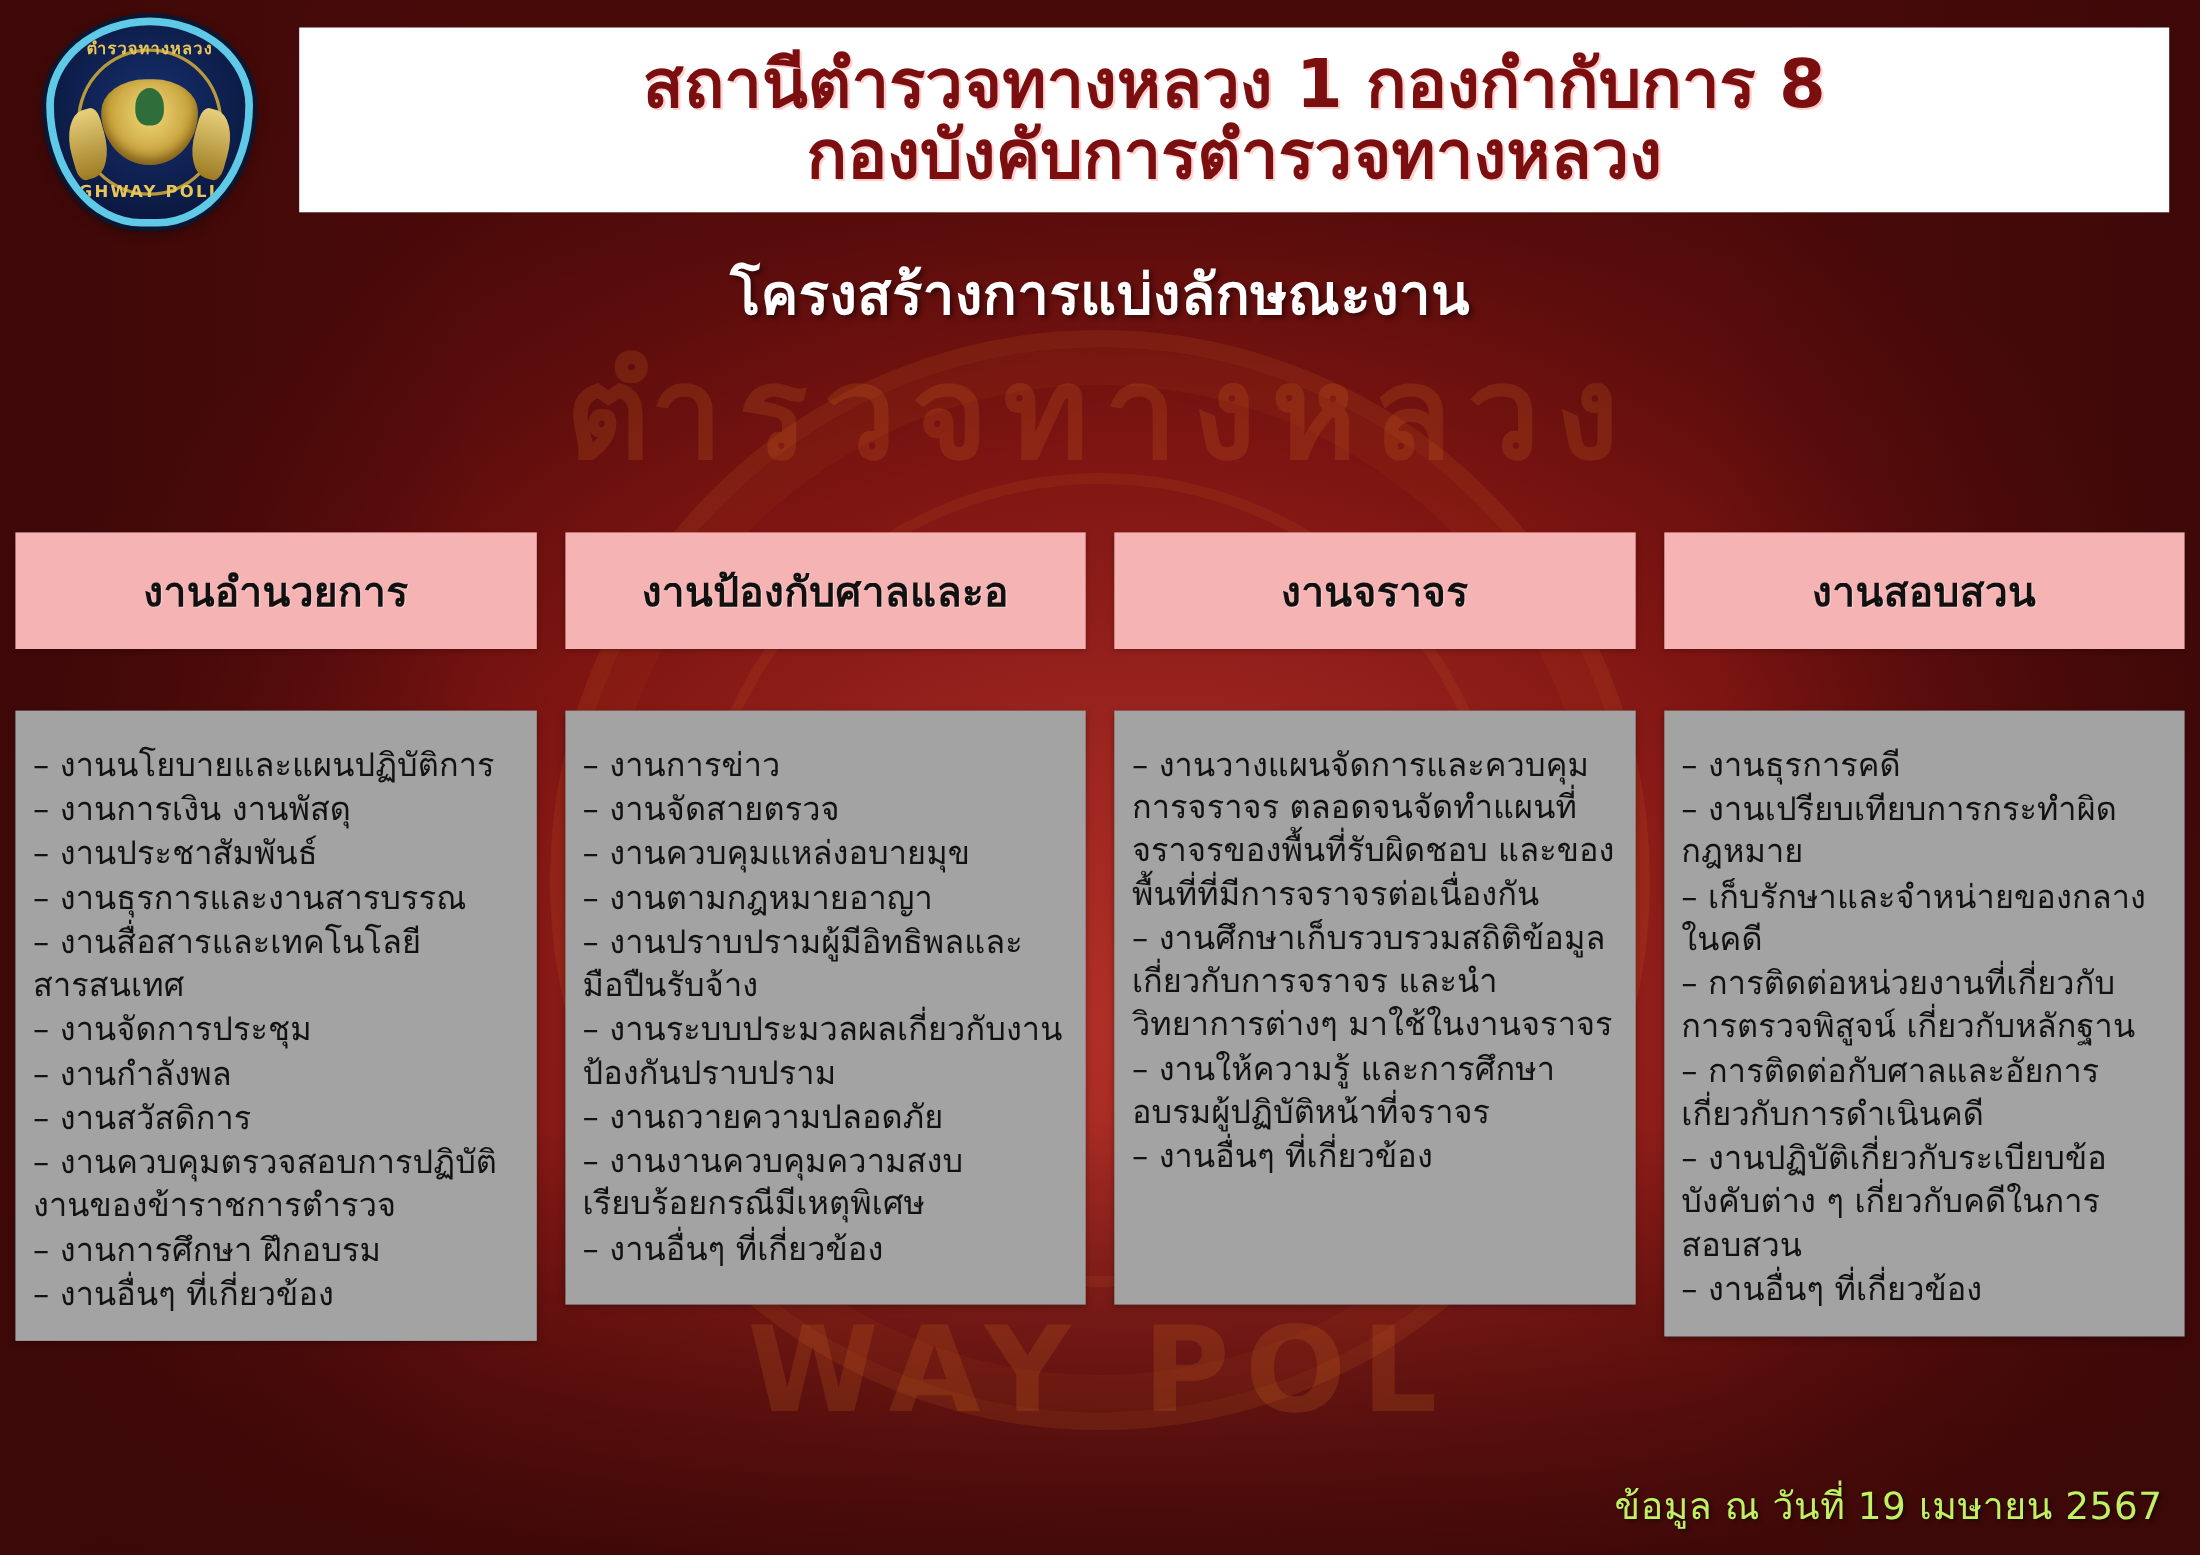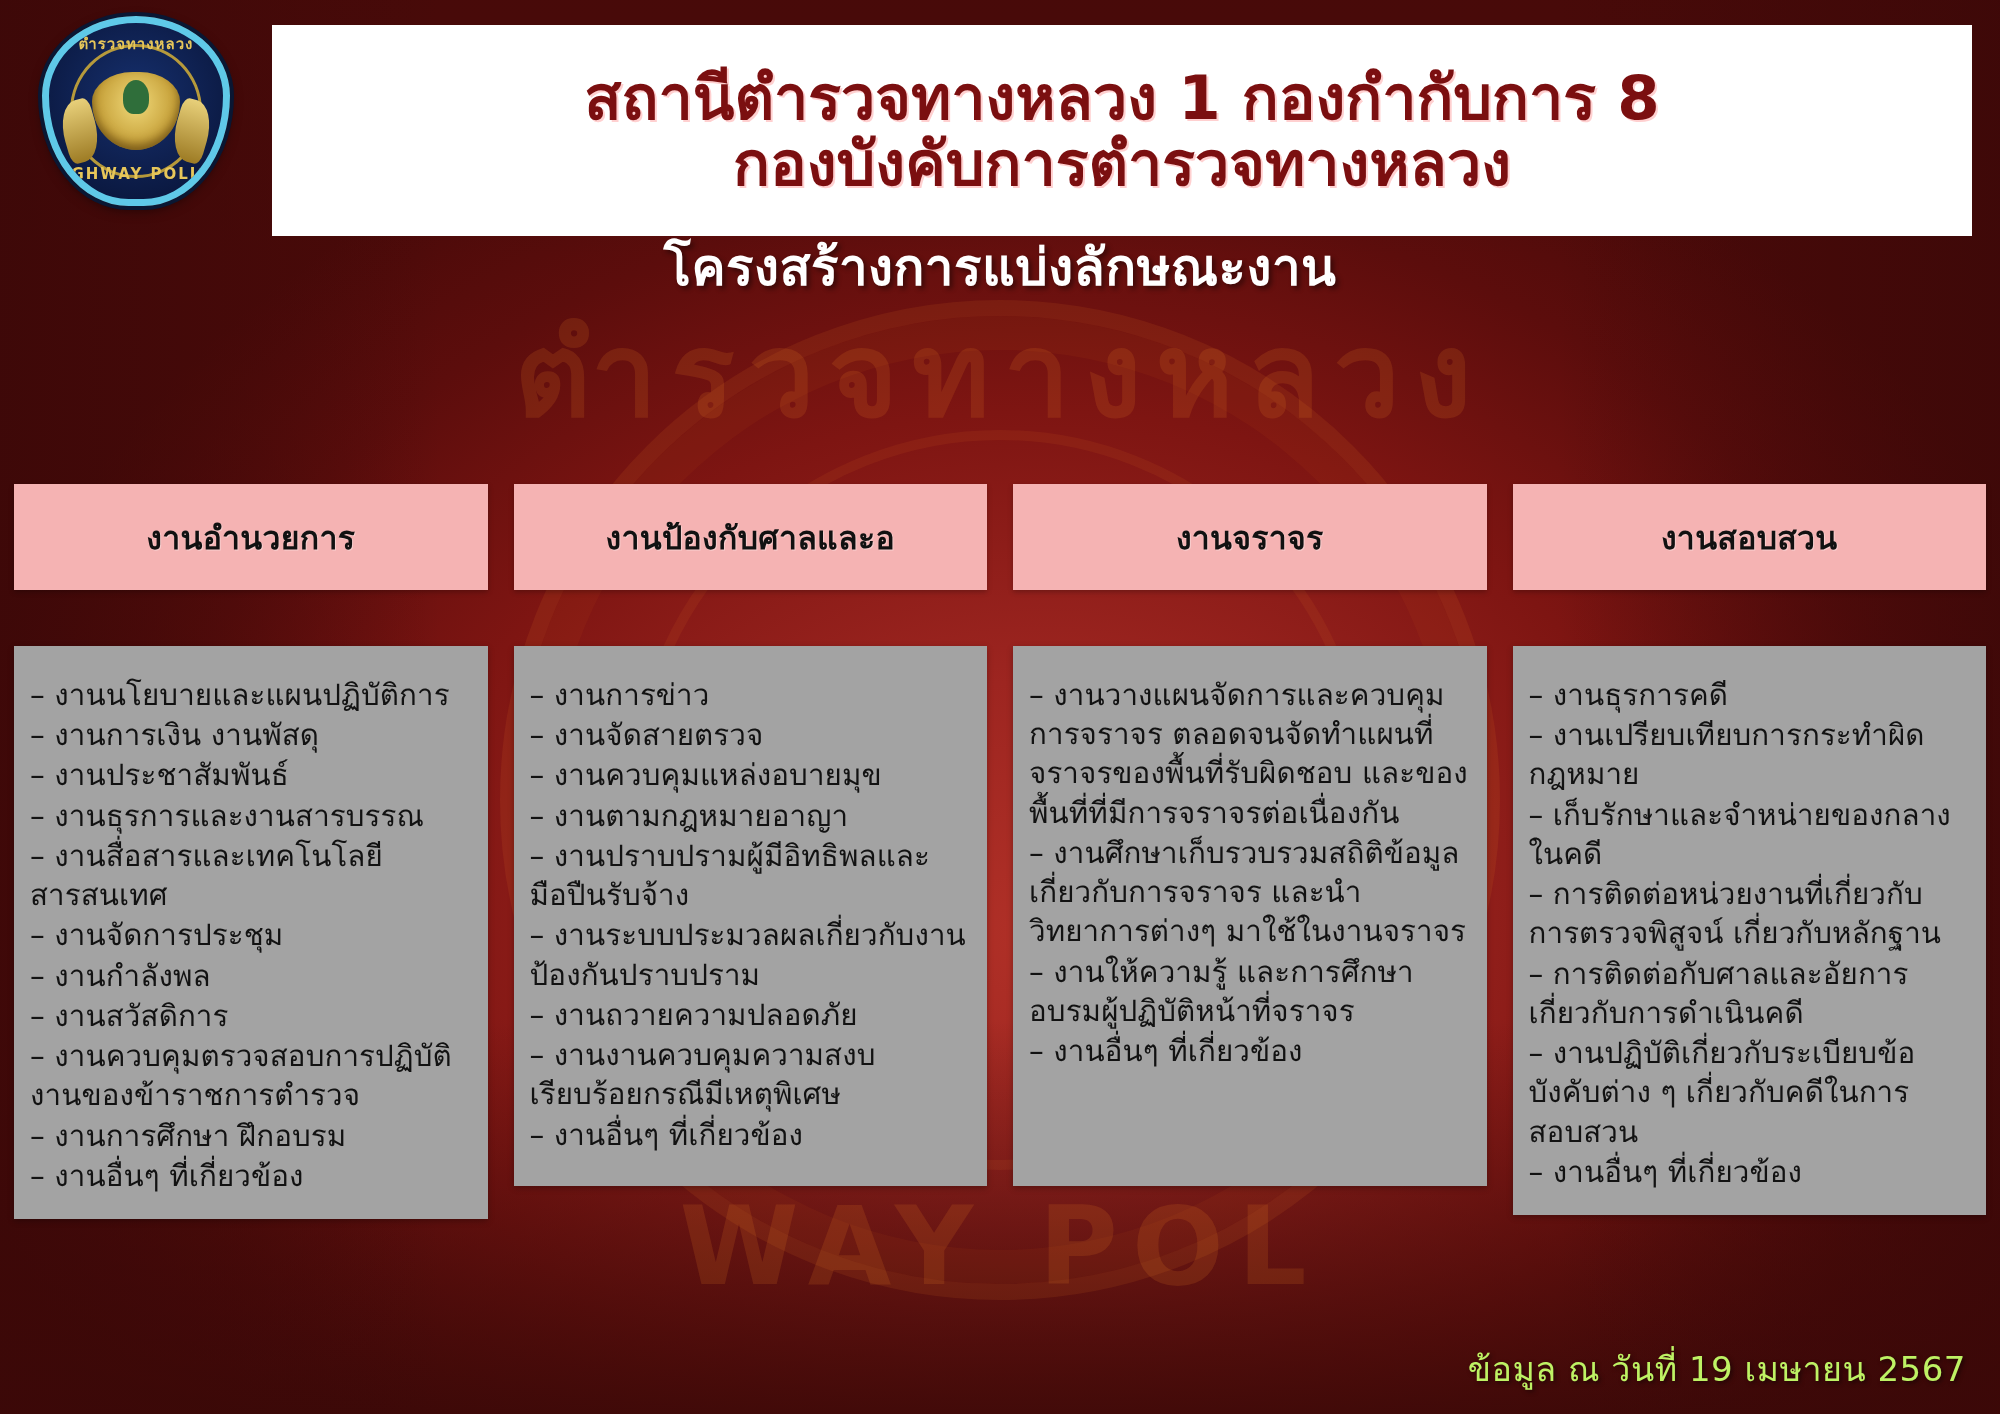--- a/index.html
+++ b/index.html
@@ -74,21 +74,21 @@
   .header-band {
     position: absolute;
     left: 0; right: 0; top: 0;
     height: 210px;
   }
   .title-box {
     position: absolute;
     left: 272px;
     top: 25px;
     width: 1700px;
-    height: 211px;
+    height: 168px;
     background: #ffffff;
     display: flex;
     flex-direction: column;
     align-items: center;
     justify-content: center;
     gap: 2px;
   }
   .title-line {
     color: #7b0f10;
     font-weight: bold;
@@ -193,21 +193,21 @@
     height: 106px;
     background: #f5b3b3;
     display: flex;
     align-items: center;
     justify-content: center;
     box-shadow: 0 2px 5px rgba(0,0,0,.25);
   }
   .col-head-text {
     color: #111111;
     font-weight: bold;
-    font-size: 32px;
+    font-size: 37px;
     letter-spacing: .3px;
     text-shadow: 1px 1px 0 rgba(255,255,255,.35);
     white-space: nowrap;
   }
   .col-body {
     background: #a3a3a3;
     min-height: 540px;
     padding: 30px 16px 22px 16px;
     box-shadow: 0 2px 6px rgba(0,0,0,.28);
   }

